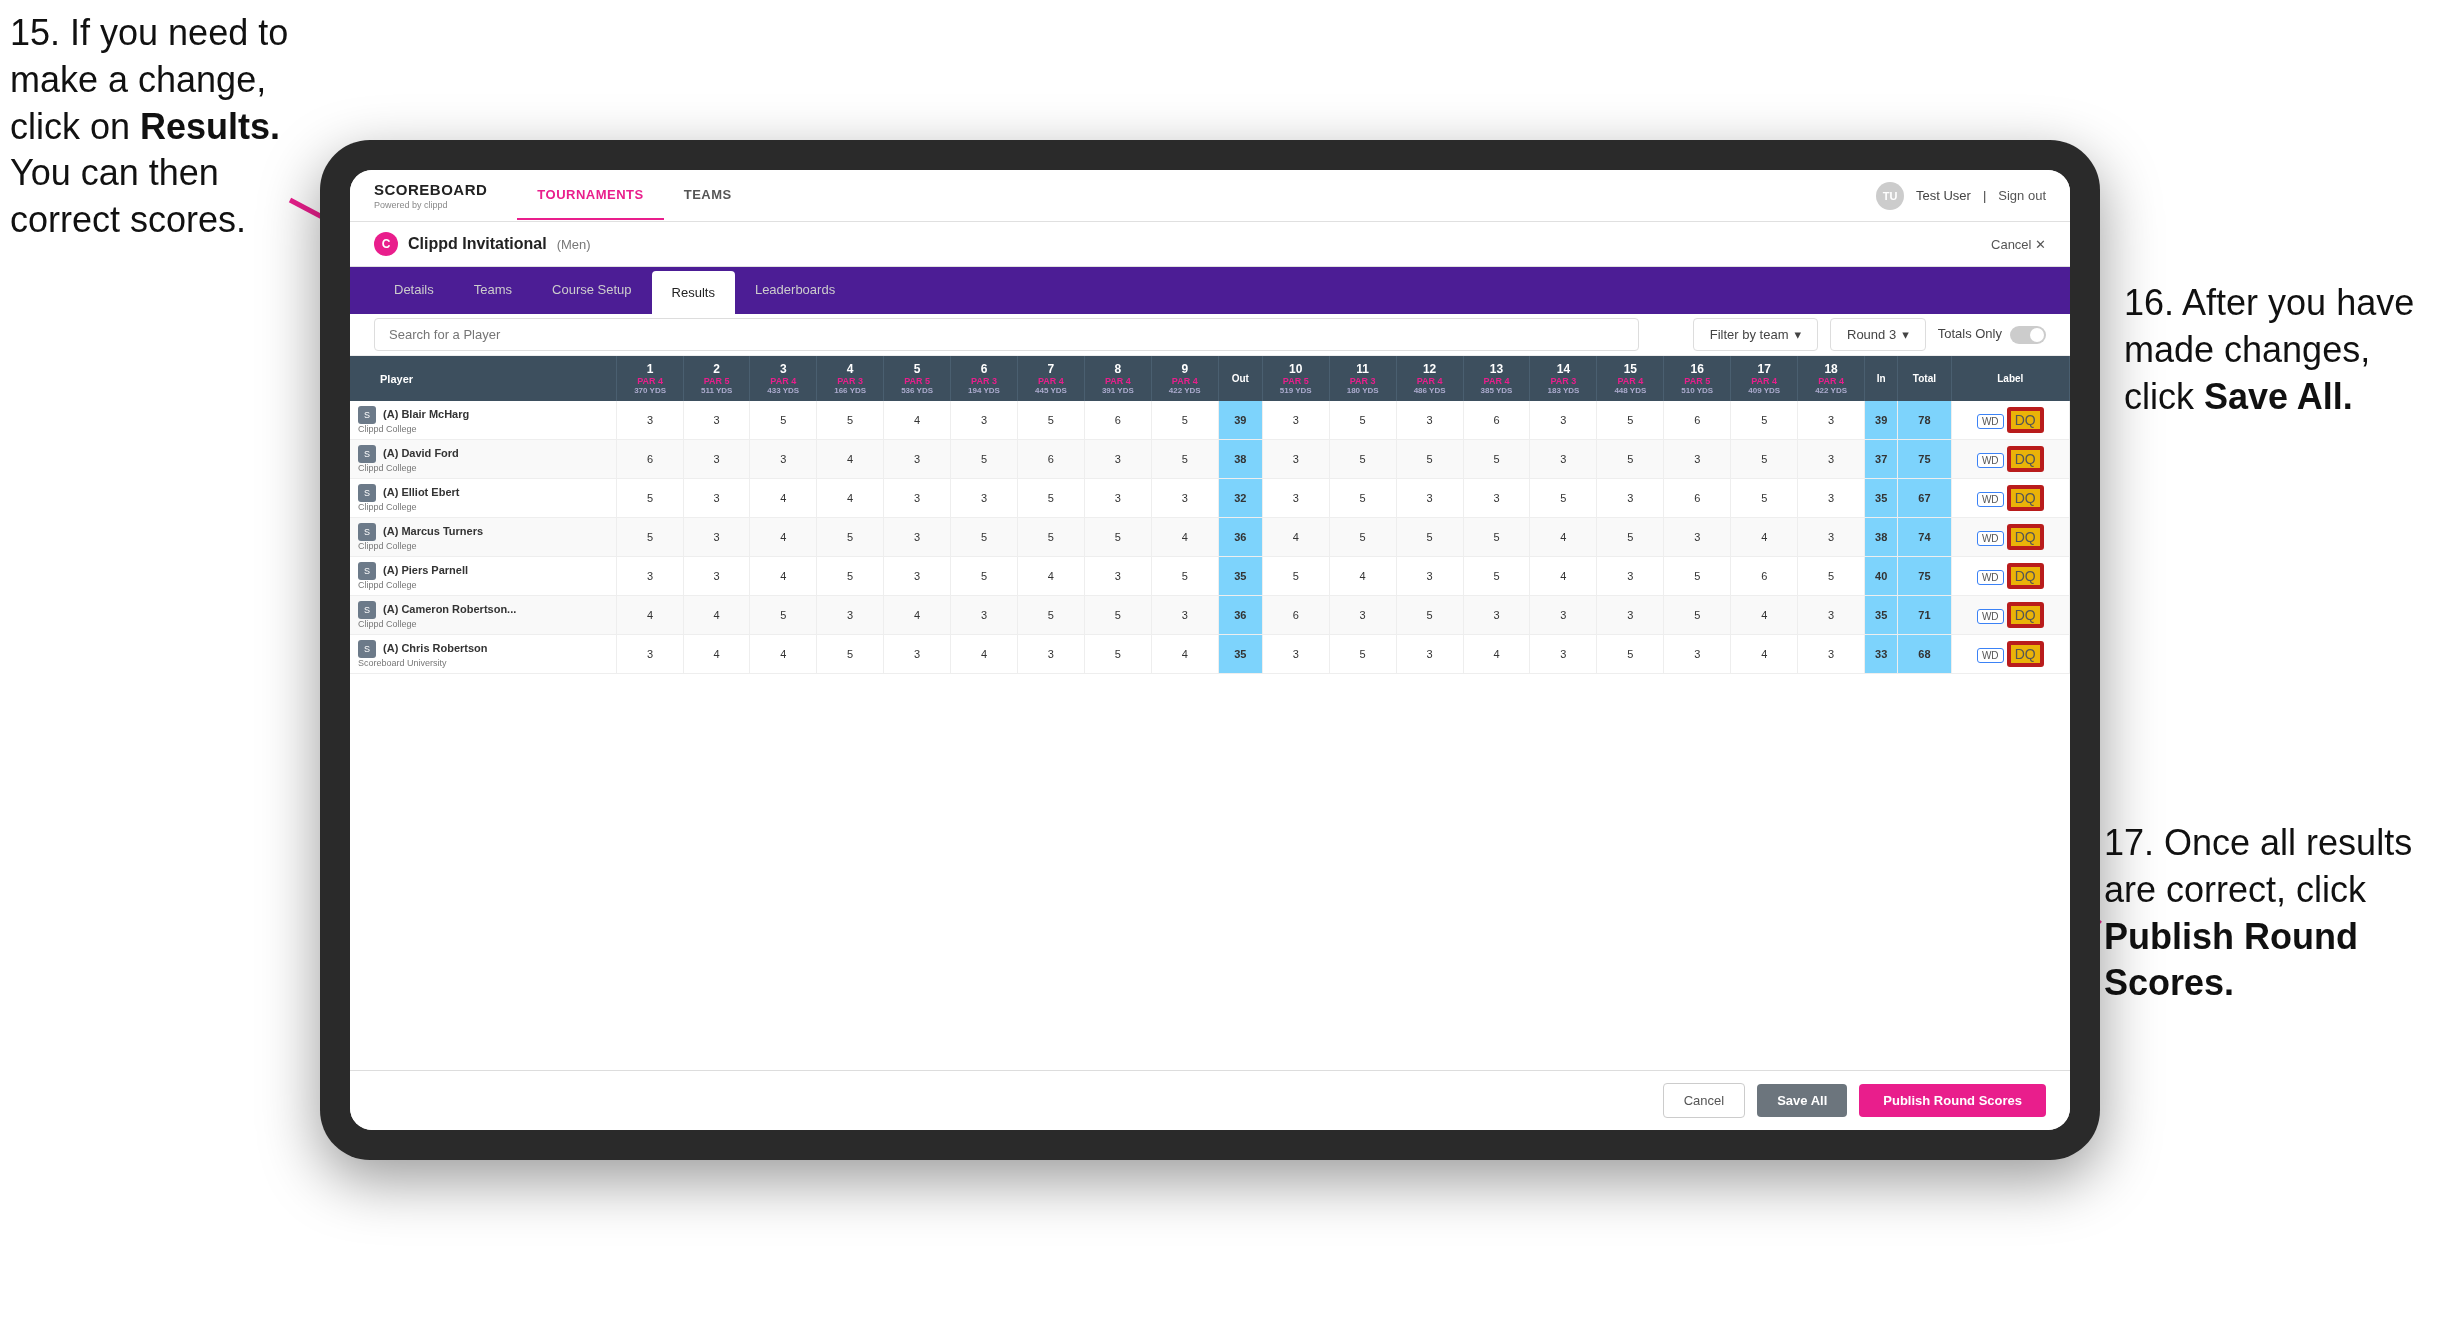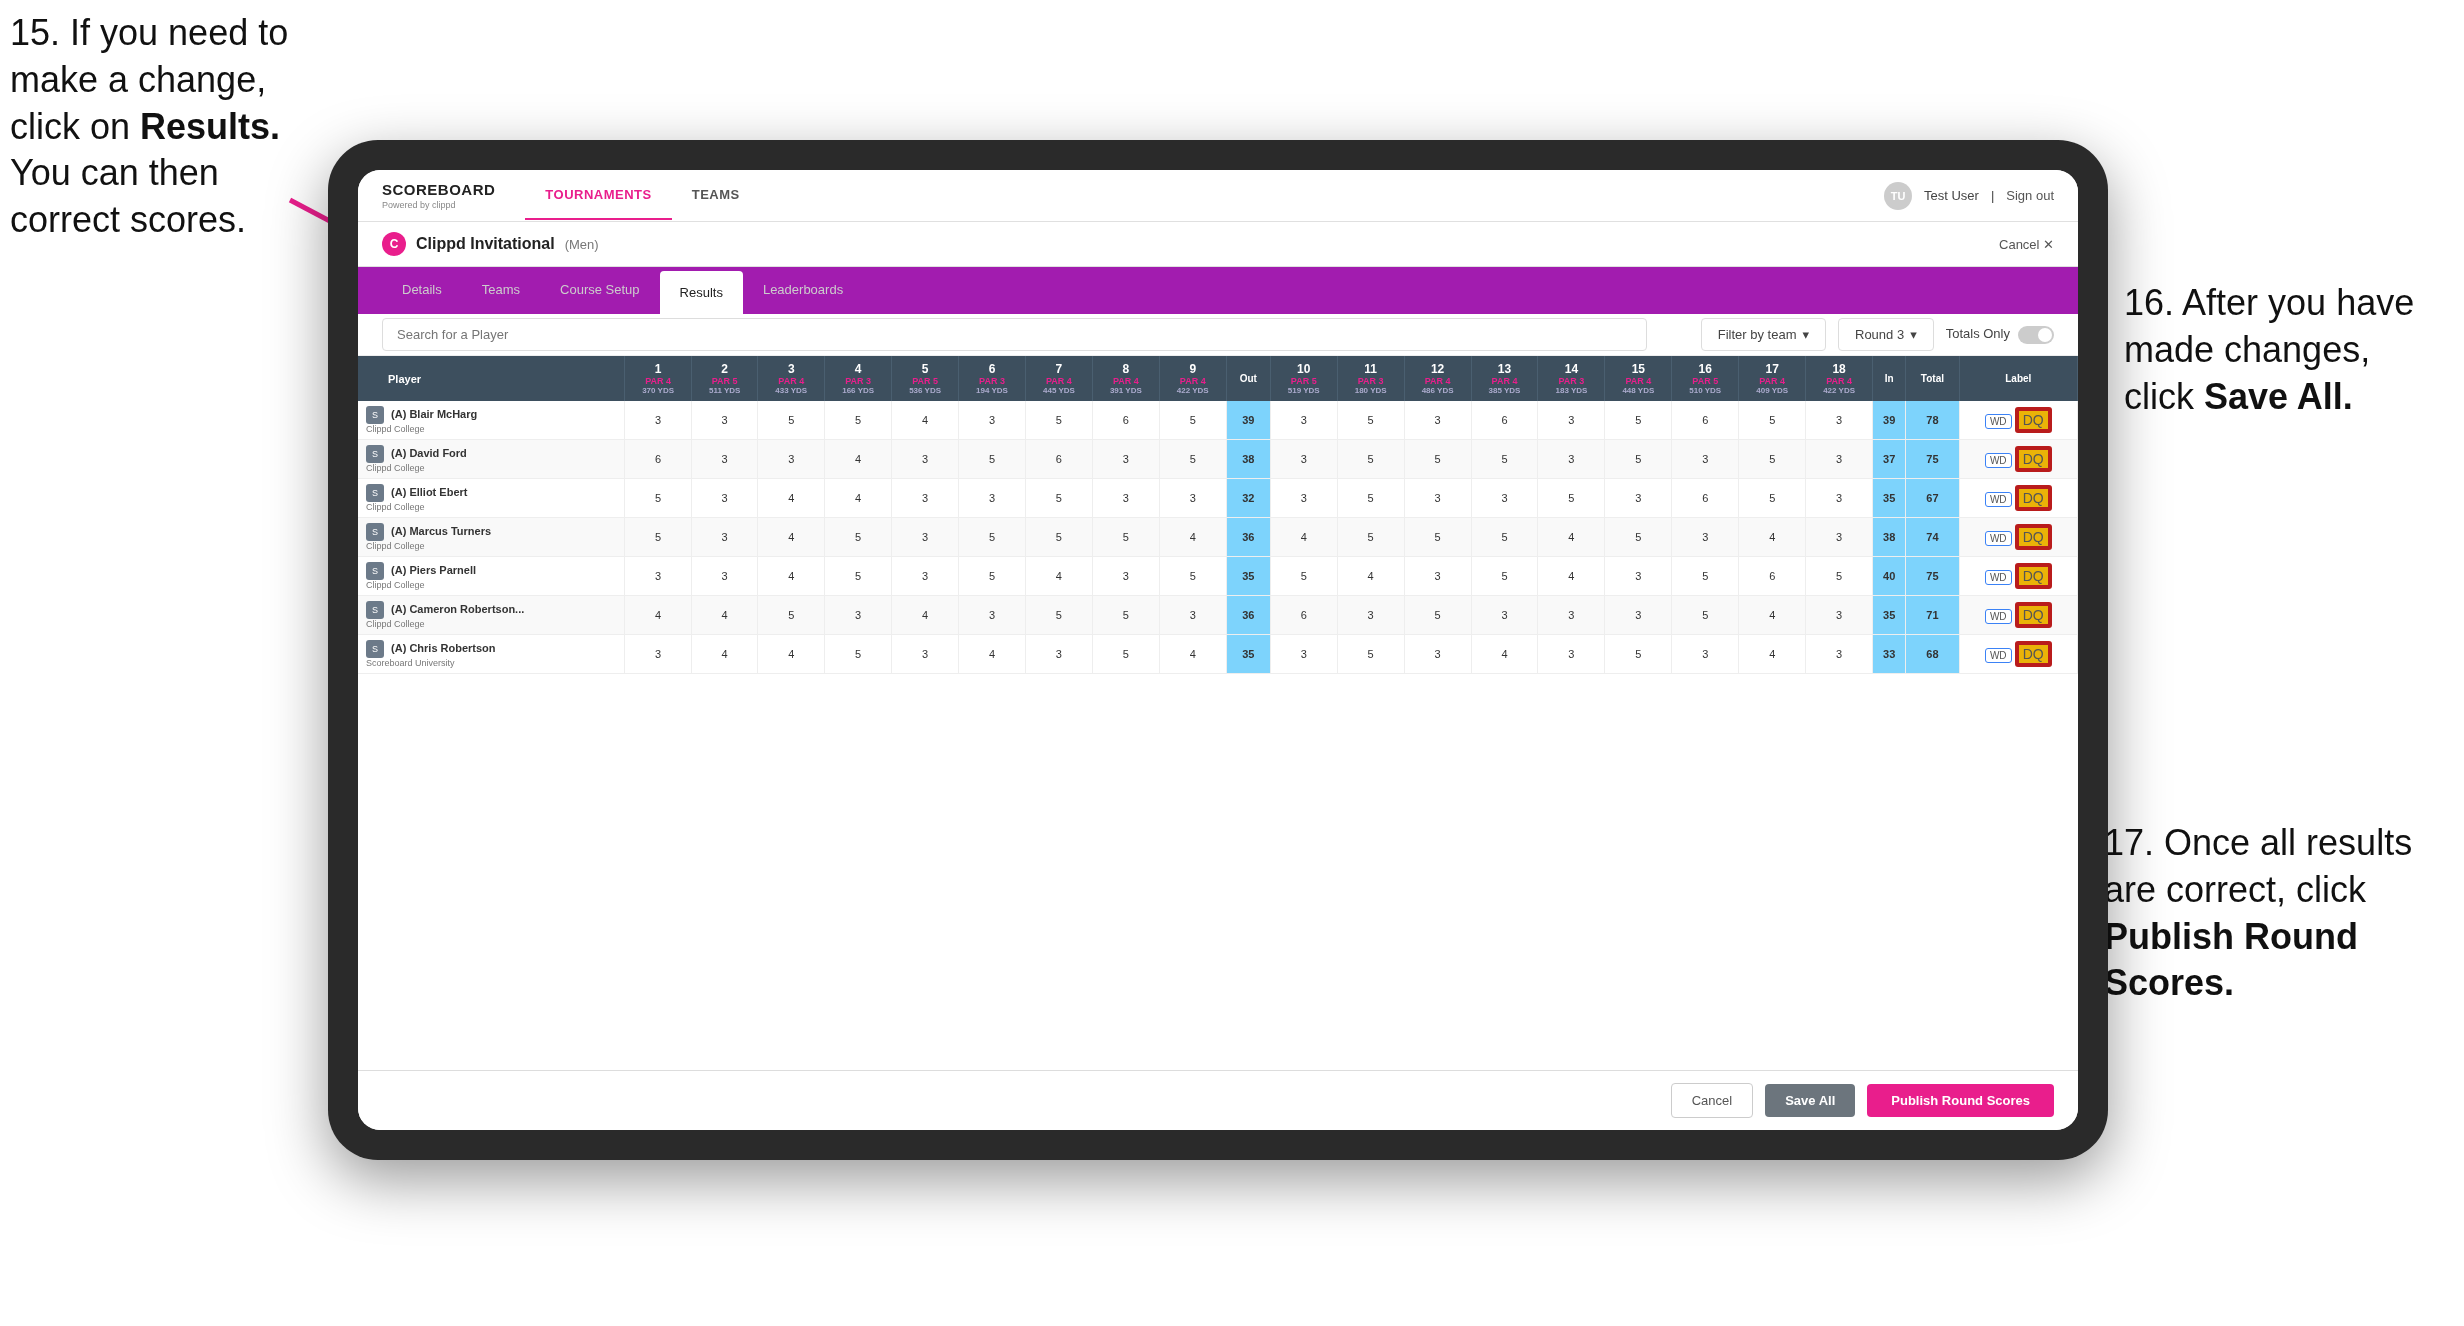--- a/index.html
+++ b/index.html
@@ -45,21 +45,21 @@
       width: 340px;
       font-size: 36px;
       line-height: 1.3;
       color: #111;
     }
     .instruction-right-bottom strong { font-weight: 700; }
 
     
     .ipad-frame {
       position: absolute;
-      left: 328px;
+      left: 320px;
       top: 140px;
       width: 1780px;
       height: 1020px;
       background: #2a2a2a;
       border-radius: 50px;
       padding: 30px;
       box-shadow: 0 20px 60px rgba(0,0,0,0.4);
     }
     .ipad-screen {
       width: 100%;
@@ -179,21 +179,21 @@
       color: #777;
     }
     .cancel-btn {
       font-size: 13px;
       color: #555;
       cursor: pointer;
     }
 
     
     .sub-nav {
-      background: #a21caf;
+      background: #4c1d95;
       display: flex;
       align-items: center;
       padding: 0 24px;
       flex-shrink: 0;
     }
     .sub-tab {
       padding: 14px 20px;
       font-size: 13px;
       color: #ccc;
       cursor: pointer;

